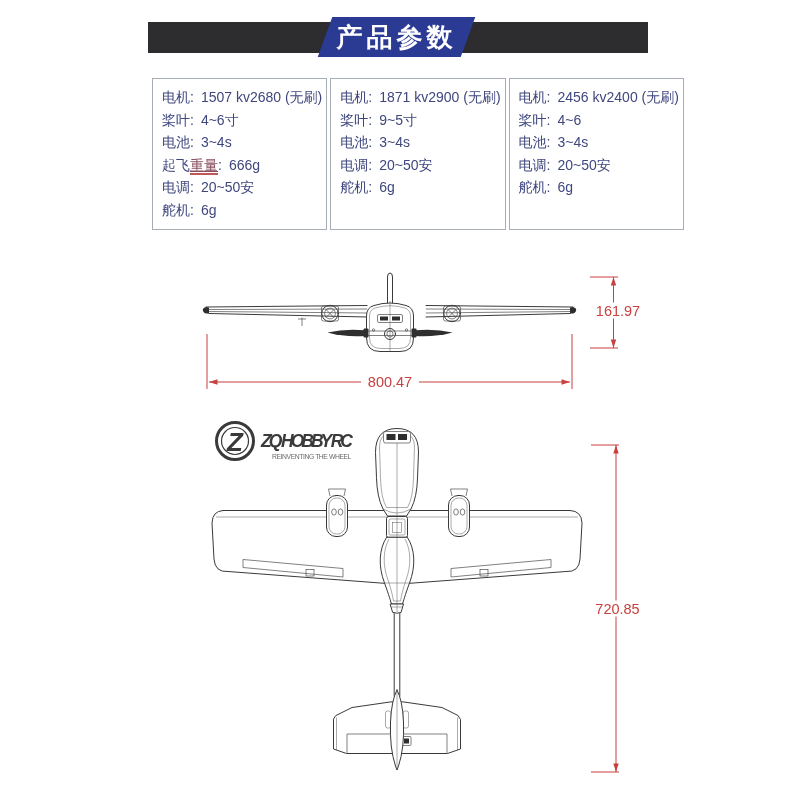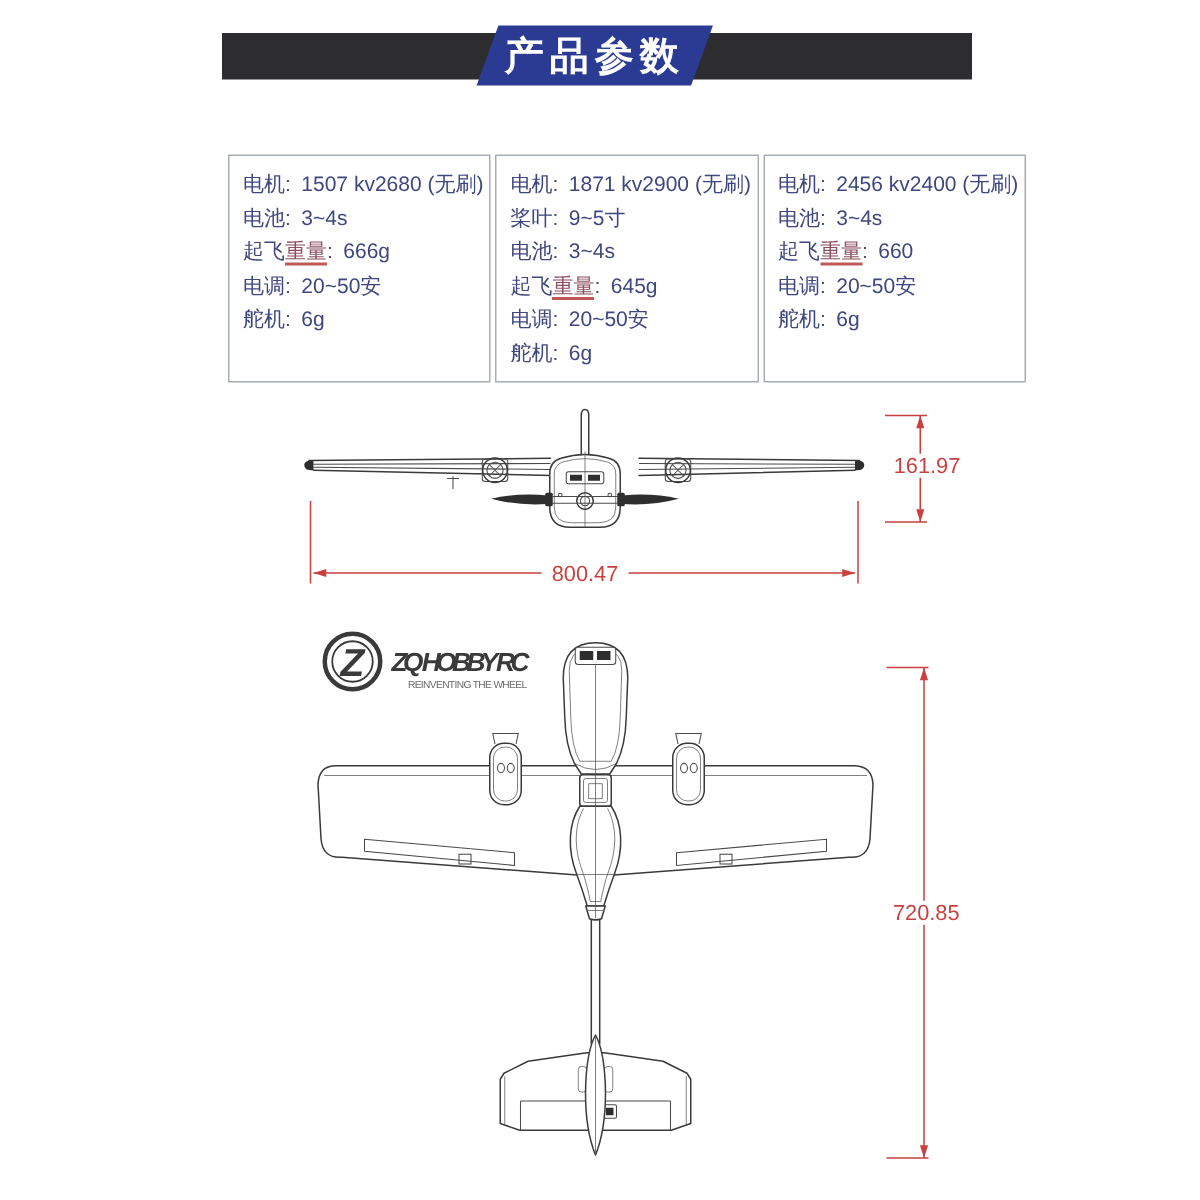--- a/index.html
+++ b/index.html
@@ -12,24 +12,24 @@
   .header-badge{
     position:absolute;left:325px;top:17px;width:143px;height:40px;
     background:#2b3b94;transform:skewX(-20deg);
   }
   .header-badge .title{
     display:block;transform:skewX(20deg);color:#ffffff;font-weight:700;
     font-size:26px;line-height:40px;text-align:center;letter-spacing:4px;
   }
   
   .spec-tables{position:absolute;left:152px;top:78px;width:492px;display:flex;gap:3px;}
-  .spec-table{flex:1;border:1px solid #a7adb5;background:#fff;padding:7px 4px 7px 9px;box-sizing:border-box;margin-top:25px;}
+  .spec-table{flex:1;border:1px solid #a7adb5;background:#fff;padding:7px 4px 7px 9px;box-sizing:border-box;}
   .spec-row{font-size:14px;line-height:22.6px;color:#3f477e;white-space:nowrap;}
   .spec-sep{margin-right:7px;}
-  .spec-label-em{color:#8a4f5f;border-bottom:2px solid #c05858;}
+  .spec-label-em{color:#8a4f5f;border-bottom:2px solid #c05858;text-decoration:underline;}
   
   .drawing{position:absolute;}
   #front-view{left:150px;top:258px;}
   #top-view{left:150px;top:413px;}
   svg{display:block;}
   .ln{stroke:#3a3a3a;stroke-width:1;fill:none;stroke-linecap:round;stroke-linejoin:round;}
   .ln-thin{stroke:#4a4a4a;stroke-width:0.7;fill:none;}
   .ln-hair{stroke:#555;stroke-width:0.5;fill:none;}
   .solid{fill:#2e2e2e;stroke:none;}
   .white-fill{fill:#ffffff;}
@@ -45,39 +45,39 @@
 <div id="page">
 
   <div class="header-bar"></div>
   <div class="header-badge">
     <span class="title">产品参数</span>
   </div>
 
   <div class="spec-tables">
     <div class="spec-table">
         <div class="spec-row"><span class="spec-label">电机</span><span class="spec-sep">:</span><span class="spec-value">1507 kv2680 (无刷)</span></div>
+        <div class="spec-row"><span class="spec-label">桨叶</span><span class="spec-sep">:</span><span class="spec-value">4~6寸</span></div>
         <div class="spec-row"><span class="spec-label">电池</span><span class="spec-sep">:</span><span class="spec-value">3~4s</span></div>
         <div class="spec-row"><span class="spec-label">起飞<span class="spec-label-em">重量</span></span><span class="spec-sep">:</span><span class="spec-value">666g</span></div>
         <div class="spec-row"><span class="spec-label">电调</span><span class="spec-sep">:</span><span class="spec-value">20~50安</span></div>
         <div class="spec-row"><span class="spec-label">舵机</span><span class="spec-sep">:</span><span class="spec-value">6g</span></div>
       </div>
 
     <div class="spec-table">
         <div class="spec-row"><span class="spec-label">电机</span><span class="spec-sep">:</span><span class="spec-value">1871 kv2900 (无刷)</span></div>
         <div class="spec-row"><span class="spec-label">桨叶</span><span class="spec-sep">:</span><span class="spec-value">9~5寸</span></div>
         <div class="spec-row"><span class="spec-label">电池</span><span class="spec-sep">:</span><span class="spec-value">3~4s</span></div>
-        <div class="spec-row"><span class="spec-label">起飞<span class="spec-label-em">重量</span></span><span class="spec-sep">:</span><span class="spec-value">645g</span></div>
         <div class="spec-row"><span class="spec-label">电调</span><span class="spec-sep">:</span><span class="spec-value">20~50安</span></div>
         <div class="spec-row"><span class="spec-label">舵机</span><span class="spec-sep">:</span><span class="spec-value">6g</span></div>
       </div>
 
     <div class="spec-table">
         <div class="spec-row"><span class="spec-label">电机</span><span class="spec-sep">:</span><span class="spec-value">2456 kv2400 (无刷)</span></div>
+        <div class="spec-row"><span class="spec-label">桨叶</span><span class="spec-sep">:</span><span class="spec-value">4~6</span></div>
         <div class="spec-row"><span class="spec-label">电池</span><span class="spec-sep">:</span><span class="spec-value">3~4s</span></div>
-        <div class="spec-row"><span class="spec-label">起飞<span class="spec-label-em">重量</span></span><span class="spec-sep">:</span><span class="spec-value">660</span></div>
         <div class="spec-row"><span class="spec-label">电调</span><span class="spec-sep">:</span><span class="spec-value">20~50安</span></div>
         <div class="spec-row"><span class="spec-label">舵机</span><span class="spec-sep">:</span><span class="spec-value">6g</span></div>
       </div>
   </div>
 
   <svg id="front-view" class="drawing" width="520" height="145" viewBox="150 258 520 145">
     <g>
 
       <path class="ln" d="M206,307 L367,305.5"></path>
       <path class="ln" d="M209,313.5 L367,317"></path>

